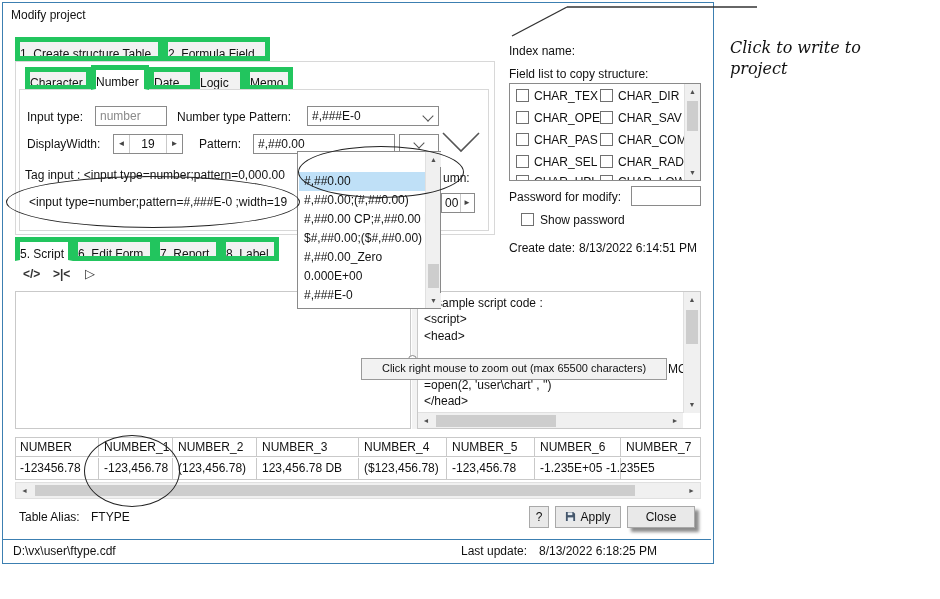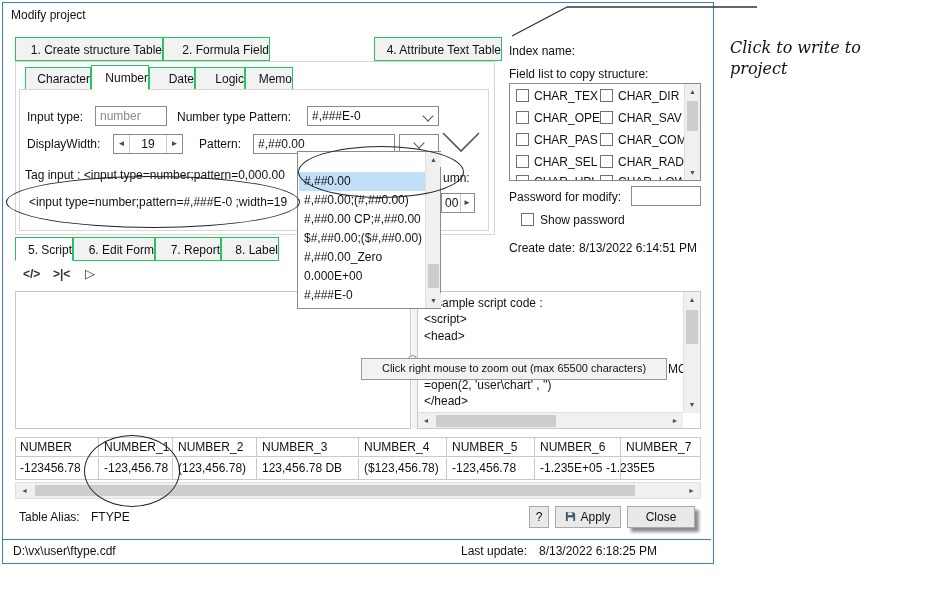--- a/index.html
+++ b/index.html
@@ -1,21 +1,21 @@
 <!DOCTYPE html>
 <html><head>
 <meta charset="utf-8">
 <style>
   body{margin:0;background:#fff}
   .stage{position:relative;width:940px;height:599px;background:#fff;overflow:hidden;
          font-family:"Liberation Sans",sans-serif;font-size:12px;color:#111}
   .abs{position:absolute;box-sizing:border-box}
   .lbl{position:absolute;white-space:nowrap}
   .dlg{position:absolute;left:2px;top:2px;width:710px;height:560px;border:1px solid #3c7fb1;background:#fff}
-  .tab{position:absolute;height:24px;line-height:24px;text-align:right;border:1px solid #22c55e;
+  .tab{position:absolute;height:24px;line-height:24px;text-align:left;border:5px solid #22c55e;
        background:#f2f2f2;cursor:default;box-sizing:border-box;white-space:nowrap;overflow:hidden}
   .tab.active{background:#fff;border-bottom:1px solid #fff;z-index:3}
   .pagebox{position:absolute;border:1px solid #d8d8d8;background:#fff;box-sizing:border-box}
   .inp{position:absolute;border:1px solid #8a8a8a;background:#fff;padding:2px 4px;box-sizing:border-box;
        white-space:nowrap;overflow:hidden;line-height:14px}
   .combo-arrow{position:absolute;width:7px;height:7px;border-right:1.4px solid #555;border-bottom:1.4px solid #555;
        transform:rotate(45deg)}
   .sb-btn{position:absolute;background:#f0f0f0;color:#505050;text-align:center;font-size:7px;box-sizing:border-box}
   .sb-track{position:absolute;background:#f0f0f0;box-sizing:border-box}
   .sb-thumb{position:absolute;background:#cdcdcd}
@@ -37,21 +37,20 @@
 <body>
 
 <div class="stage">
 
   <div class="dlg">
 
     <div class="lbl" style="left:8px;top:5px">Modify project</div>
 
     <div class="tab" style="left:12px;top:34px;width:148px">1. Create structure Table</div>
     <div class="tab" style="left:160px;top:34px;width:107px">2. Formula Field</div>
-    <div class="tab" style="left:371px;top:34px;width:128px">4. Attribute Text Table</div>
 
     <div class="pagebox" style="left:12px;top:58px;width:480px;height:174px"></div>
 
     <div class="tab" style="left:22px;top:64px;width:66px;height:23px;line-height:22px">Character</div>
     <div class="tab active" style="left:88px;top:62px;width:58px;height:25px;line-height:25px">Number</div>
     <div class="tab" style="left:146px;top:64px;width:46px;height:23px;line-height:22px">Date</div>
     <div class="tab" style="left:192px;top:64px;width:50px;height:34px;line-height:22px">Logic</div>
     <div class="tab" style="left:242px;top:64px;width:48px;height:23px;line-height:22px">Memo</div>
 
     <div class="pagebox" style="left:16px;top:86px;width:470px;height:142px"></div>

